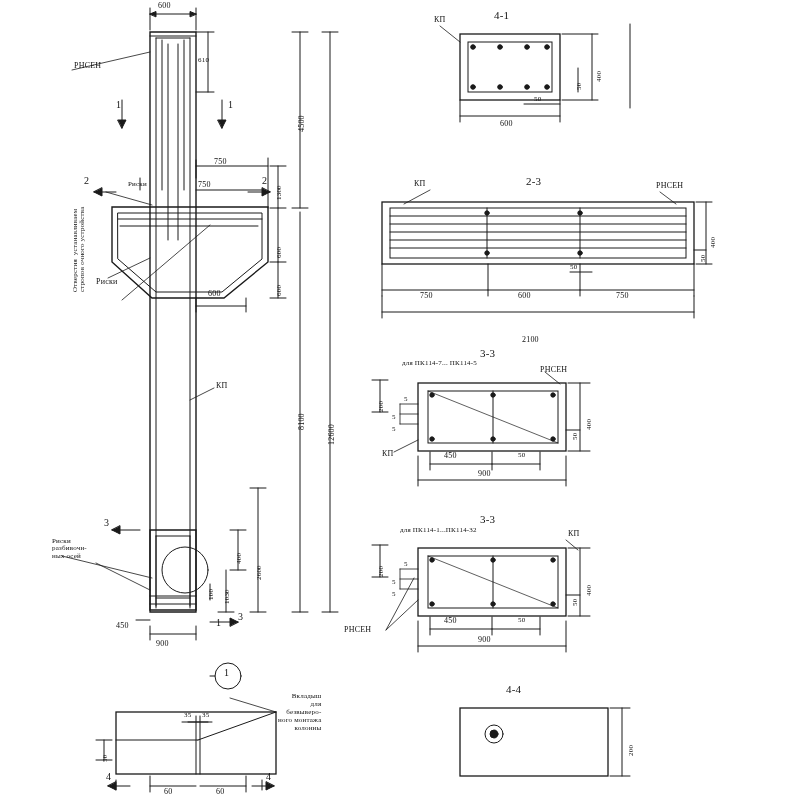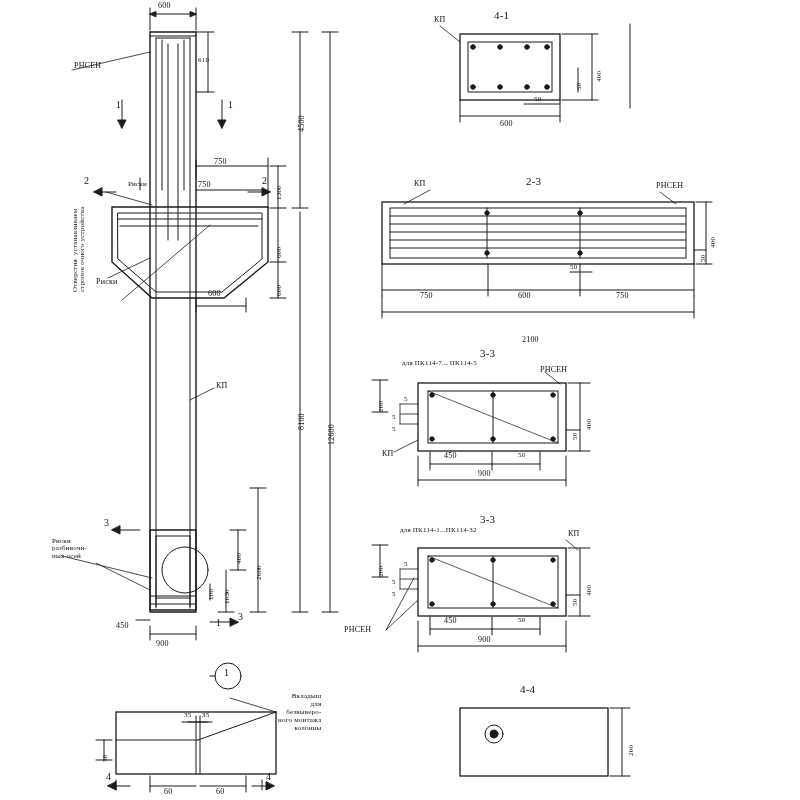--- a/index.html
+++ b/index.html
@@ -390,21 +390,21 @@
   <div class="lbl xs rot90" style="left:378px; top:577px;">200</div>
   <div class="lbl xs" style="left:404px; top:561px;">5</div>
   <div class="lbl xs" style="left:392px; top:579px;">5</div>
   <div class="lbl xs" style="left:392px; top:591px;">5</div>
   <div class="lbl sm" style="left:444px; top:617px;">450</div>
   <div class="lbl xs" style="left:518px; top:617px;">50</div>
   <div class="lbl sm" style="left:478px; top:636px;">900</div>
   <div class="lbl xs rot90" style="left:586px; top:596px;">400</div>
   <div class="lbl xs rot90" style="left:572px; top:606px;">50</div>
 
-  <div class="lbl sec-title" style="left:520px; top:684px;">4-4</div>
+  <div class="lbl sec-title" style="left:506px; top:684px;">4-4</div>
   <div class="lbl xs rot90" style="left:628px; top:756px;">200</div>
 
   <div class="lbl xs" style="left:278px; top:692px; line-height:1.15;text-align:right;"><span>Вкладыш
 для
 безвыверо-
 ного монтажа
 колонны</span></div>
   <div class="lbl xs" style="left:184px; top:712px;">35</div>
   <div class="lbl xs" style="left:202px; top:712px;">35</div>
   <div class="lbl xs rot90" style="left:102px; top:762px;">50</div>

